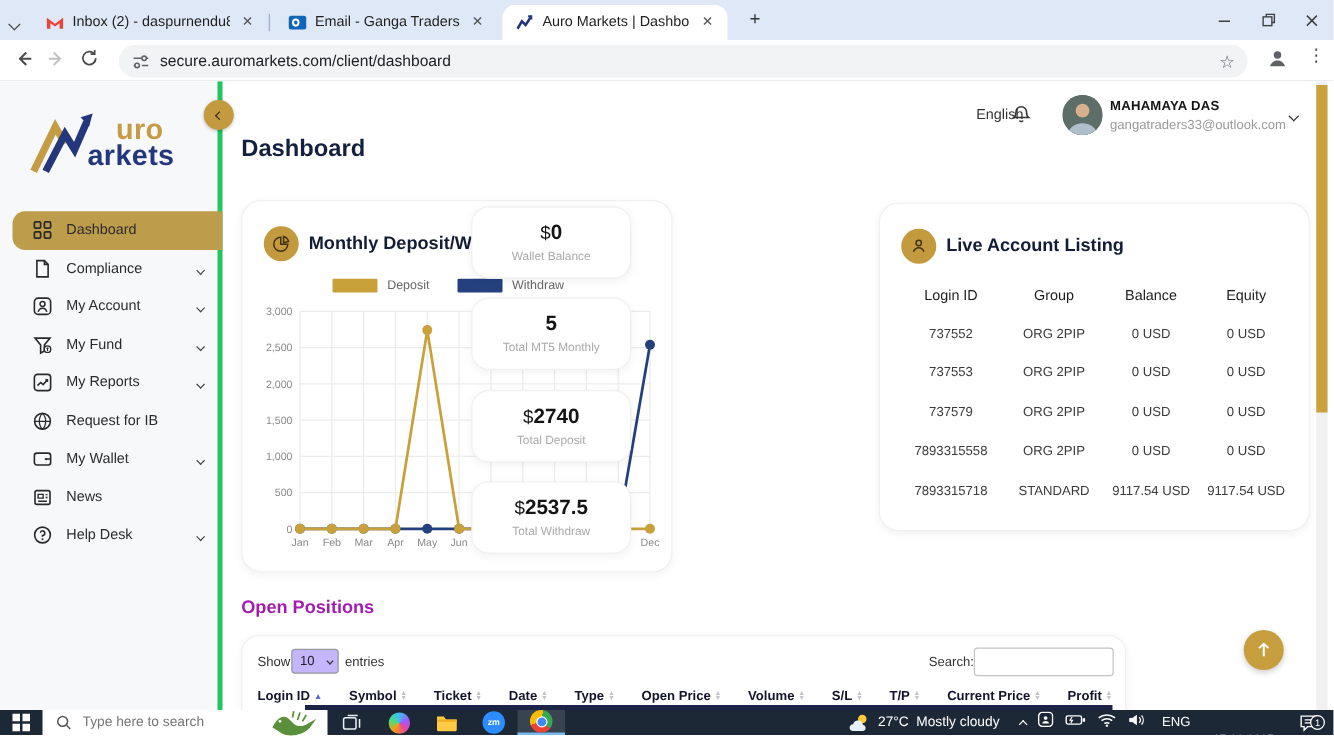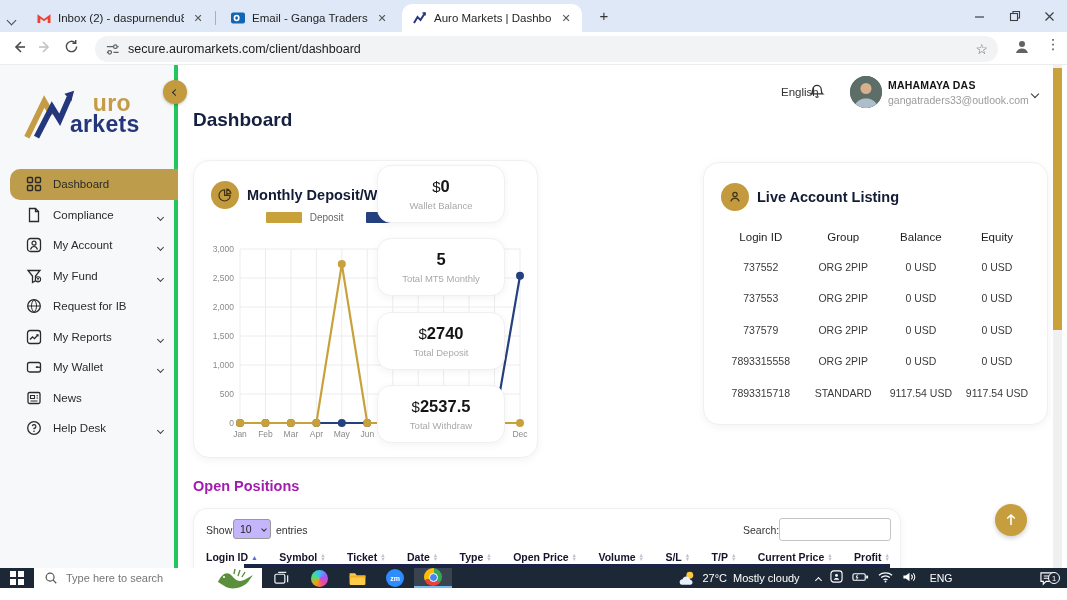--- a/index.html
+++ b/index.html
@@ -57,21 +57,21 @@
   .avatar { position:absolute; left:850px; top:11px; width:32px; height:32px; border-radius:50%; overflow:hidden; background:#53645f; }
   .uname { position:absolute; left:888px; top:14px; font-size:10.5px; font-weight:bold; color:#141414; letter-spacing:.2px; }
   .uemail { position:absolute; left:888px; top:29px; font-size:10.5px; color:#9b9b9b; }
   .uchev { position:absolute; left:1032px; top:18px; }
   .uchev .chev { width:6px; height:6px; border-color:#333; }
 
   .card { position:absolute; background:#fff; border:1px solid #f0f0f0; border-radius:16px; box-shadow:0 2px 8px rgba(0,0,0,.05); }
   .chart-card { left:193px; top:95px; width:345px; height:298px; }
   .card-icon { position:absolute; left:17px; top:20px; width:28px; height:28px; border-radius:50%; background:#c49a3f; display:flex; align-items:center; justify-content:center; }
   .card-title { position:absolute; left:53px; top:26px; font-size:14.5px; font-weight:bold; color:#121c35; }
-  .legend { position:absolute; left:0; top:51px; width:100%; display:flex; justify-content:center; align-items:center; gap:8px; }
+  .legend { position:absolute; left:0; top:62px; width:100%; display:flex; justify-content:center; align-items:center; gap:8px; }
   .legend .swatch { width:36px; height:11px; border-radius:1px; }
   .legend .lname { font-size:10px; color:#666; margin-right:14px; }
   .chart-svg { position:absolute; left:6px; top:78px; }
 
   .stat-card { left:377px; width:128px; height:58px; display:flex; flex-direction:column; align-items:center; justify-content:center; border-radius:14px; }
   .stat-value { font-size:16.5px; font-weight:bold; color:#141414; }
   .stat-value .cur { font-weight:normal; font-size:15px; }
   .stat-label { font-size:9.5px; color:#a9a9a9; margin-top:4px; }
 
   .live-card { left:703px; top:97px; width:345px; height:263px; }
@@ -252,33 +252,33 @@
             <svg class="micon" viewBox="0 0 16 16">
               <path d="M2 2.5h12L9.5 8v4.8l-3 1.7V8z" fill="none" stroke="#2a2a2a" stroke-width="1.3"></path>
               <circle cx="12" cy="11.3" r="2.6" fill="#f7f8f9" stroke="#2a2a2a" stroke-width="1.1"></circle>
               <path d="M12 9.9v2.8M11 10.6h2" stroke="#2a2a2a" stroke-width=".9" fill="none"></path>
             </svg>
             <span class="mlabel">My Fund</span>
             <span class="mchev"><span class="chev"></span></span>
           </div>
           <div class="menu-item">
             <svg class="micon" viewBox="0 0 16 16">
-              <circle cx="8" cy="8" r="6.3" fill="none" stroke="#2a2a2a" stroke-width="1.3"></circle>
-              <path d="M1.7 8h12.6M8 1.7c3.4 3.1 3.4 9.5 0 12.6M8 1.7c-3.4 3.1-3.4 9.5 0 12.6" fill="none" stroke="#2a2a2a" stroke-width="1"></path>
-            </svg>
-            <span class="mlabel">Request for IB</span>
-          </div>
-          <div class="menu-item">
-            <svg class="micon" viewBox="0 0 16 16">
               <rect x="1.5" y="1.5" width="13" height="13" rx="2.5" fill="none" stroke="#2a2a2a" stroke-width="1.3"></rect>
               <path d="M4 10.5L6.5 8l2 1.7L12 5.8" fill="none" stroke="#2a2a2a" stroke-width="1.3"></path>
               <path d="M10.3 5.8H12v1.7" fill="none" stroke="#2a2a2a" stroke-width="1.1"></path>
             </svg>
             <span class="mlabel">My Reports</span>
             <span class="mchev"><span class="chev"></span></span>
+          </div>
+          <div class="menu-item">
+            <svg class="micon" viewBox="0 0 16 16">
+              <circle cx="8" cy="8" r="6.3" fill="none" stroke="#2a2a2a" stroke-width="1.3"></circle>
+              <path d="M1.7 8h12.6M8 1.7c3.4 3.1 3.4 9.5 0 12.6M8 1.7c-3.4 3.1-3.4 9.5 0 12.6" fill="none" stroke="#2a2a2a" stroke-width="1"></path>
+            </svg>
+            <span class="mlabel">Request for IB</span>
           </div>
           <div class="menu-item">
             <svg class="micon" viewBox="0 0 16 16">
               <rect x="1.5" y="3.5" width="13" height="9.5" rx="2" fill="none" stroke="#2a2a2a" stroke-width="1.3"></rect>
               <path d="M9.8 8.2h4.7" stroke="#2a2a2a" stroke-width="1.3"></path>
               <circle cx="11" cy="8.2" r=".9" fill="#2a2a2a"></circle>
             </svg>
             <span class="mlabel">My Wallet</span>
             <span class="mchev"><span class="chev"></span></span>
           </div>

